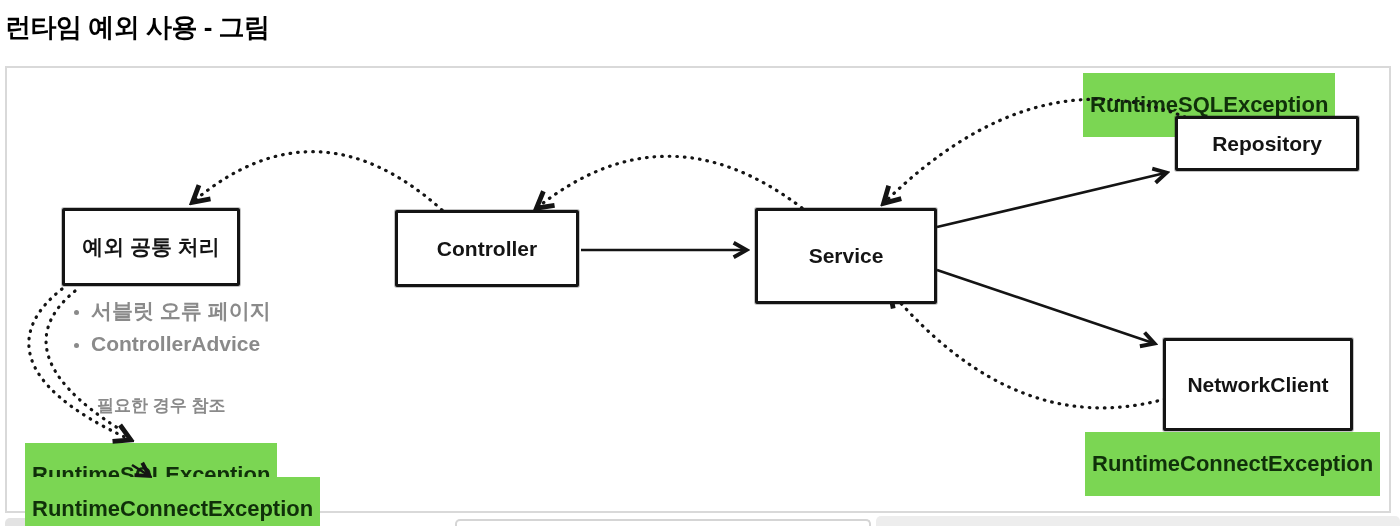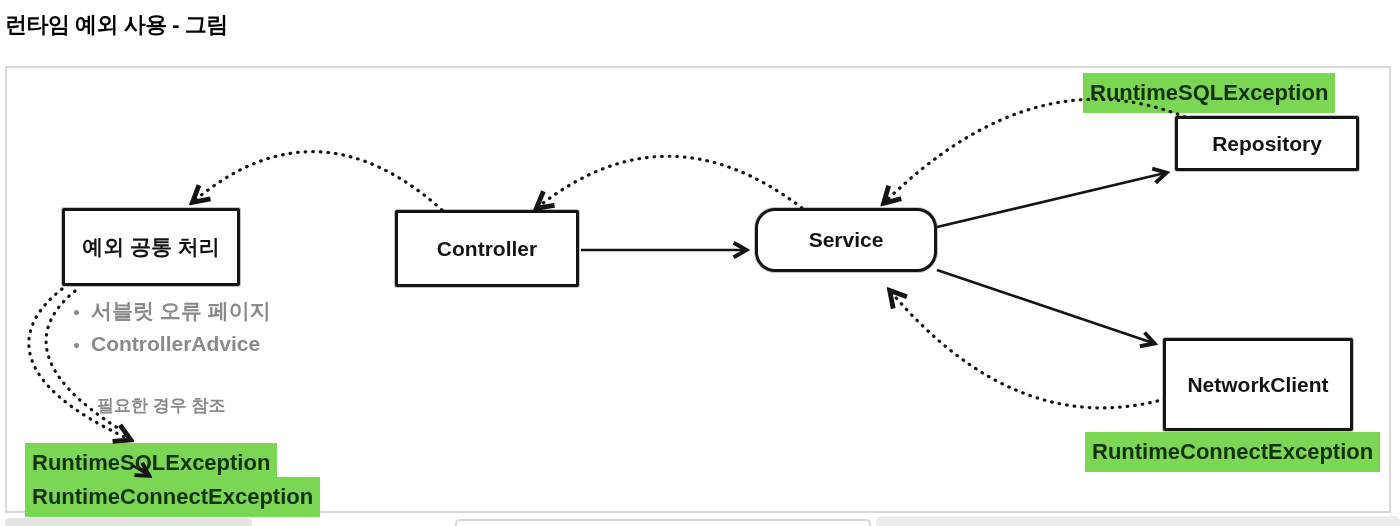--- a/index.html
+++ b/index.html
@@ -5,39 +5,39 @@
   :root{
     --highlight-green:#7bd653;
     --box-border:#141414;
     --muted-text:#8a8a8a;
     --frame-border:#d9d9d9;
     --ink:#141414;
   }
   *{box-sizing:border-box;margin:0;padding:0;}
   html,body{width:1400px;height:526px;background:#fff;overflow:hidden;
     font-family:"Liberation Sans","DejaVu Sans",sans-serif;}
-  .page-title{position:absolute;left:5px;top:10px;font-size:22px;font-weight:800;
+  .page-title{position:absolute;left:5px;top:10px;font-size:26px;font-weight:800;
     color:#000;letter-spacing:-0.5px;}
   .frame{position:absolute;left:5px;top:66px;width:1386px;height:447px;
     background:#fff;border:2px solid var(--frame-border);}
   .frame-inner{position:relative;width:100%;height:100%;}
   
   .dbox{position:absolute;z-index:3;background:#fff;border:3px solid var(--box-border);
     border-radius:2px;display:flex;align-items:center;justify-content:center;
     font-weight:bold;font-size:21px;color:var(--ink);
     box-shadow:0 0 0 1px rgba(20,20,20,.25);}
   .box-handler{left:55px;top:140px;width:178px;height:78px;}
   .box-controller{left:388px;top:142px;width:184px;height:77px;}
-  .box-service{left:748px;top:140px;width:182px;height:64px;border-radius:20px;}
+  .box-service{left:748px;top:140px;width:182px;height:96px;}
   .box-repository{left:1168px;top:48px;width:184px;height:55px;}
   .box-networkclient{left:1156px;top:270px;width:190px;height:93px;}
   
   .hl{position:absolute;z-index:1;background:var(--highlight-green);
     color:#10300a;font-weight:bold;font-size:22px;line-height:28px;
-    padding:6px 7px;white-space:nowrap;}
+    padding:18px 7px;white-space:nowrap;}
   .hl-top-right{left:1076px;top:5px;}
   .hl-bottom-right{left:1078px;top:364px;}
   .hl-left-sql{left:18px;top:375px;}
   .hl-left-connect{left:18px;top:409px;}
   
   .notes{position:absolute;z-index:1;left:58px;top:226px;list-style:disc;
     padding-left:26px;color:var(--muted-text);font-weight:bold;font-size:21px;
     line-height:33px;}
   .notes li::marker{color:var(--muted-text);font-size:17px;}
   .ref-note{position:absolute;z-index:1;left:90px;top:316px;color:var(--muted-text);

